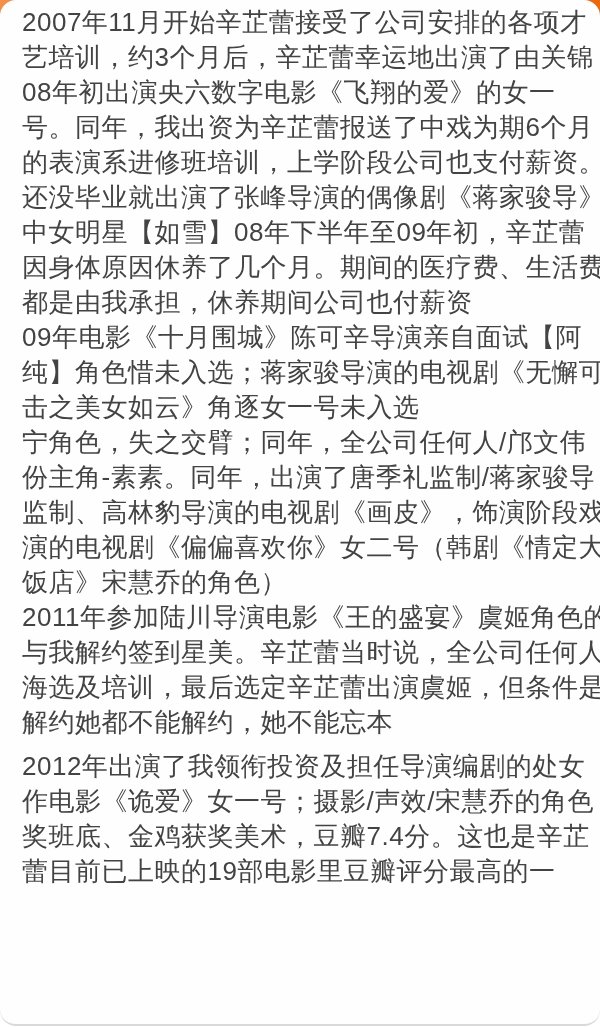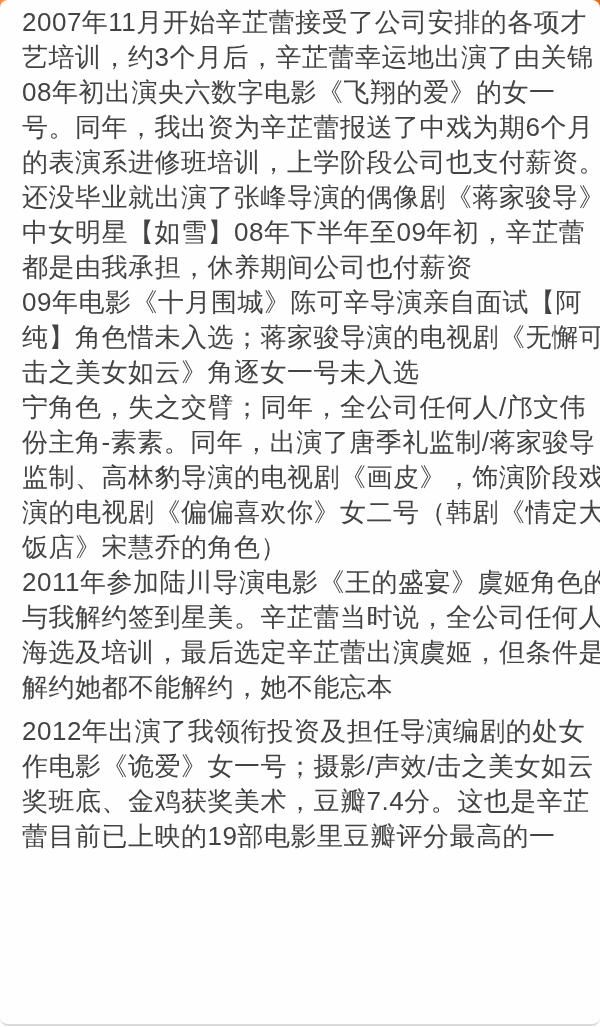--- a/index.html
+++ b/index.html
@@ -18,21 +18,21 @@
     height: 36px;
     background: linear-gradient(90deg, var(--bg-orange-left, #f2914c) 0%, #ed7a2e 20%, var(--bg-orange-right, #e8690f) 100%);
   }
   .content-card {
     position: absolute;
     top: 0; left: 0;
     box-sizing: border-box;
     width: 600px;
     height: 1026px;
     background: var(--card-color, #fefefe);
-    border-radius: 8px;
+    border-radius: 16px;
     border-bottom: 2px solid #d9d9d9;
     overflow: hidden;
     padding: 5px 18px 0 22px;
   }
   .paragraph { margin: 0; }
   .paragraph.gap { margin-top: 9px; }
   .line {
     font-size: 26px;
     line-height: 35px;
     color: var(--text-color, #434343);
@@ -48,20 +48,21 @@
 <main class="content-card">
   <div>
       <div class="paragraph">
         <div class="line">2007年11月开始辛芷蕾接受了公司安排的各项才</div>
         <div class="line">艺培训，约3个月后，辛芷蕾幸运地出演了由关锦</div>
         <div class="line">08年初出演央六数字电影《飞翔的爱》的女一</div>
         <div class="line">号。同年，我出资为辛芷蕾报送了中戏为期6个月</div>
         <div class="line">的表演系进修班培训，上学阶段公司也支付薪资。</div>
         <div class="line">还没毕业就出演了张峰导演的偶像剧《蒋家骏导》</div>
         <div class="line">中女明星【如雪】08年下半年至09年初，辛芷蕾</div>
+        <div class="line">因身体原因休养了几个月。期间的医疗费、生活费</div>
         <div class="line">都是由我承担，休养期间公司也付薪资</div>
       </div>
       <div class="paragraph">
         <div class="line">09年电影《十月围城》陈可辛导演亲自面试【阿</div>
         <div class="line">纯】角色惜未入选；蒋家骏导演的电视剧《无懈可</div>
         <div class="line">击之美女如云》角逐女一号未入选</div>
       </div>
       <div class="paragraph">
         <div class="line">宁角色，失之交臂；同年，全公司任何人/邝文伟</div>
         <div class="line">份主角-素素。同年，出演了唐季礼监制/蒋家骏导</div>
@@ -70,18 +71,18 @@
         <div class="line">饭店》宋慧乔的角色）</div>
       </div>
       <div class="paragraph">
         <div class="line">2011年参加陆川导演电影《王的盛宴》虞姬角色的</div>
         <div class="line">与我解约签到星美。辛芷蕾当时说，全公司任何人</div>
         <div class="line">海选及培训，最后选定辛芷蕾出演虞姬，但条件是</div>
         <div class="line">解约她都不能解约，她不能忘本</div>
       </div>
       <div class="paragraph gap">
         <div class="line">2012年出演了我领衔投资及担任导演编剧的处女</div>
-        <div class="line">作电影《诡爱》女一号；摄影/声效/击之美女如云</div>
+        <div class="line">作电影《诡爱》女一号；摄影/声效/宋慧乔的角色</div>
         <div class="line">奖班底、金鸡获奖美术，豆瓣7.4分。这也是辛芷</div>
         <div class="line">蕾目前已上映的19部电影里豆瓣评分最高的一</div>
       </div>
     </div>
 </main>
 
 </body></html>

